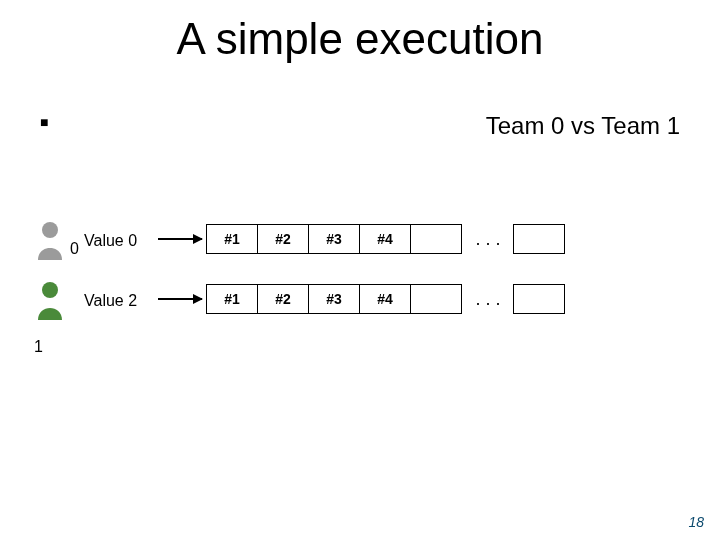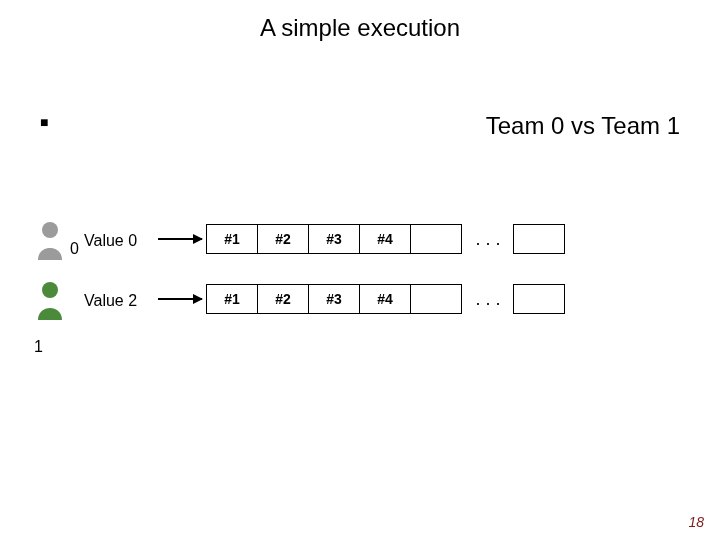--- a/index.html
+++ b/index.html
@@ -17,21 +17,21 @@
     width: 720px;
     height: 540px;
     position: relative;
   }
   .title {
     position: absolute;
     top: 14px;
     left: 0;
     width: 720px;
     text-align: center;
-    font-size: 24px;
+    font-size: 44px;
     font-weight: 400;
   }
   .bullets-top {
     position: absolute;
     top: 110px;
     left: 40px;
     width: 640px;
   }
   .bullets-bottom {
     position: absolute;
@@ -139,21 +139,21 @@
     align-items: center;
     justify-content: center;
     font-size: 18px;
   }
   .pagenum {
     position: absolute;
     right: 16px;
     bottom: 10px;
     font-size: 14px;
     font-style: italic;
-    color: #7f1d1d;
+    color: #0c4a6e;
   }
 </style>
 </head>
 <body>
 
 <div class="slide">
 
   <div class="title">A simple execution</div>
 
   <div class="bullets-top">

